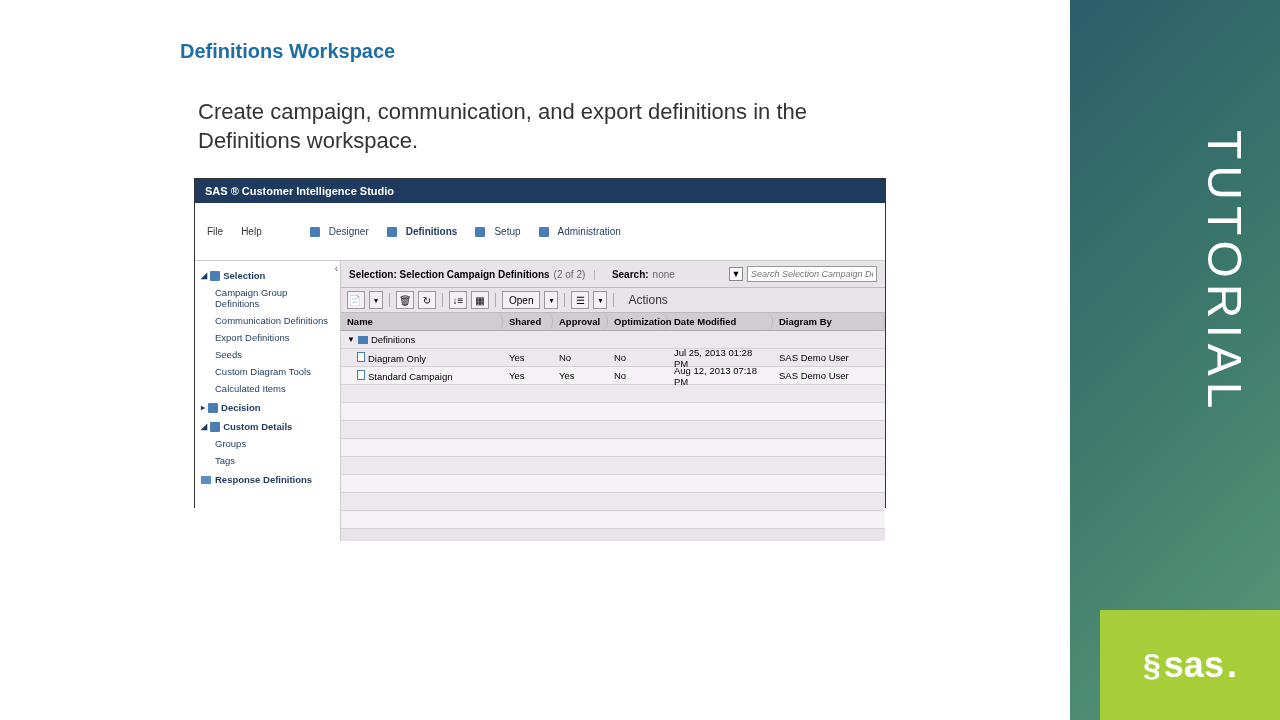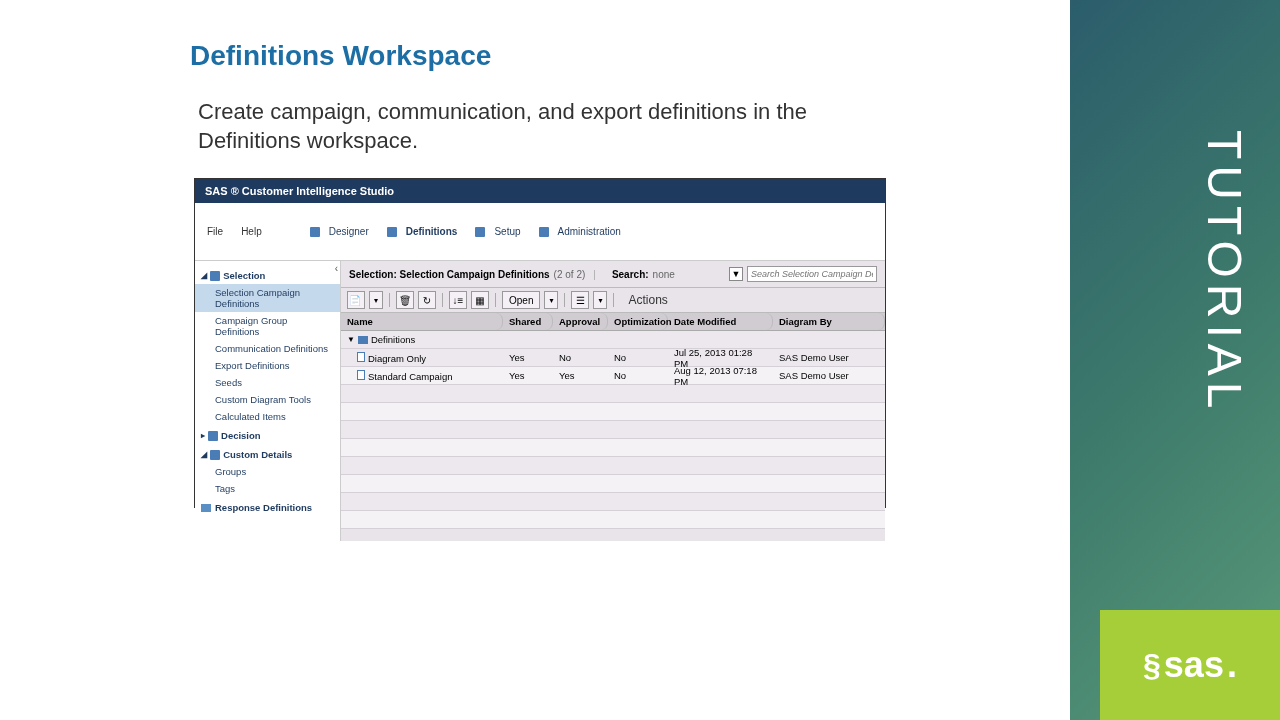--- a/index.html
+++ b/index.html
@@ -1,18 +1,18 @@
 <!DOCTYPE html>
 <html><head>
 <meta charset="utf-8">
 <style>
   * { box-sizing: border-box; margin: 0; padding: 0; }
   body { font-family: Arial, sans-serif; width: 1280px; height: 720px; background: #fff; position: relative; }
   
-  .slide-title { position: absolute; left: 190px; top: 40px; font-size: 28px; font-weight: bold; color: #1c6ea4; }
+  .slide-title { position: absolute; left: 180px; top: 40px; font-size: 20px; font-weight: bold; color: #1c6ea4; }
   .slide-subtitle { position: absolute; left: 198px; top: 98px; font-size: 22px; color: #333; width: 700px; line-height: 1.3; }
   
   .app-window { position: absolute; left: 194px; top: 178px; width: 692px; height: 330px; border: 1px solid #333; background: #fff; font-size: 10px; }
   
   .app-titlebar { background: #1e3a5f; color: #fff; padding: 6px 10px; font-size: 11px; font-weight: bold; }
   
   .app-menubar { background: #fff; border-bottom: 1px solid #ccc; padding: 21px 8px; display: flex; gap: 10px; align-items: center; font-size: 10px; }
   .app-menubar .menu-item { color: #333; cursor: pointer; padding: 2px 4px; }
   .app-menubar .menu-tab { color: #1e3a5f; cursor: pointer; padding: 2px 4px; display: flex; align-items: center; gap: 9px; }
   .app-menubar .menu-tab.active { font-weight: bold; }
@@ -104,21 +104,20 @@
   </div>
   <div class="app-body">
     <div class="sidebar">
       <span class="collapse-btn">‹</span>
       <div class="tree-group">
         <div class="tree-header">
             <span class="arrow">◢</span>
             <span class="mini-icon"></span>
             <span>Selection</span>
           </div>
-        <div class="tree-item selected">Selection Campaign Definitions</div>
         <div class="tree-item">Campaign Group Definitions</div>
         <div class="tree-item">Communication Definitions</div>
         <div class="tree-item">Export Definitions</div>
         <div class="tree-item">Seeds</div>
         <div class="tree-item">Custom Diagram Tools</div>
         <div class="tree-item">Calculated Items</div>
       </div>
       <div class="tree-group">
         <div class="tree-header">
             <span class="arrow">▸</span>

